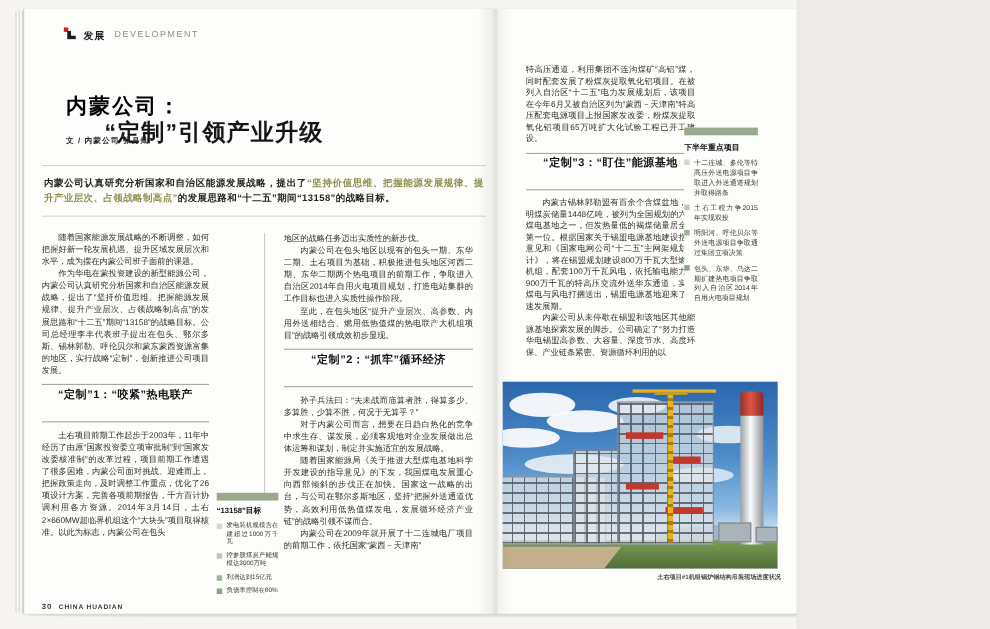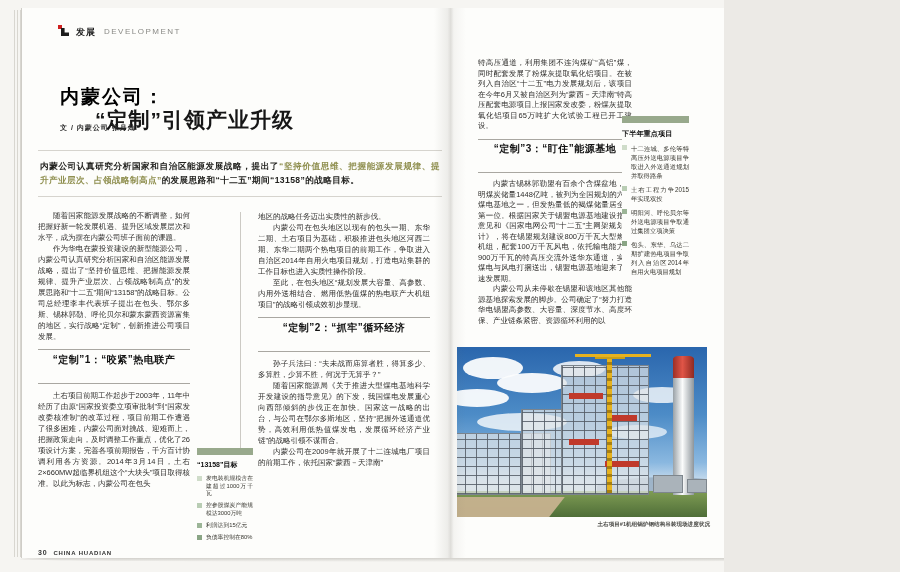--- a/index.html
+++ b/index.html
@@ -130,23 +130,24 @@
   <div class="col" id="colL1">
     <p>随着国家能源发展战略的不断调整，如何把握好新一轮发展机遇、提升区域发展层次和水平，成为摆在内蒙公司班子面前的课题。</p>
     <p>作为华电在蒙投资建设的新型能源公司，内蒙公司认真研究分析国家和自治区能源发展战略，提出了“坚持价值思维、把握能源发展规律、提升产业层次、占领战略制高点”的发展思路和“十二五”期间“13158”的战略目标。公司总经理李丰代表班子提出在包头、鄂尔多斯、锡林郭勒、呼伦贝尔和蒙东蒙西资源富集的地区，实行战略“定制”，创新推进公司项目发展。</p>
     <div class="h">“定制”1：“咬紧”热电联产</div>
     <p>土右项目前期工作起步于2003年，11年中经历了由原“国家投资委立项审批制”到“国家发改委核准制”的改革过程，项目前期工作遭遇了很多困难，内蒙公司面对挑战、迎难而上，把握政策走向，及时调整工作重点，优化了26项设计方案，完善各项前期报告，千方百计协调利用各方资源。2014年3月14日，土右2×660MW超临界机组这个“大块头”项目取得核准。以此为标志，内蒙公司在包头</p>
   </div>
 
   <div class="col" id="colL2">
     <p class="noind">地区的战略任务迈出实质性的新步伐。</p>
     <p>内蒙公司在包头地区以现有的包头一期、东华二期、土右项目为基础，积极推进包头地区河西二期、东华二期两个热电项目的前期工作，争取进入自治区2014年自用火电项目规划，打造电站集群的工作目标也进入实质性操作阶段。</p>
-    <p>至此，在包头地区“规划发展大容量、高参数、内用外送相结合、燃用低热值煤的热电联产大机组项目”的战略引领成效初步显现。</p>
+    <p>至此，在包头地区“提升产业层次、高参数、内用外送相结合、燃用低热值煤的热电联产大机组项目”的战略引领成效初步显现。</p>
     <div class="h">“定制”2：“抓牢”循环经济</div>
     <p>孙子兵法曰：“夫未战而庙算者胜，得算多少、多算胜，少算不胜，何况于无算乎？”</p>
+    <p>对于内蒙公司而言，想要在日趋白热化的竞争中求生存、谋发展，必须客观地对企业发展做出总体运筹和谋划，制定并实施适宜的发展战略。</p>
     <p>随着国家能源局《关于推进大型煤电基地科学开发建设的指导意见》的下发，我国煤电发展重心向西部倾斜的步伐正在加快。国家这一战略的出台，与公司在鄂尔多斯地区，坚持“把握外送通道优势，高效利用低热值煤发电，发展循环经济产业链”的战略引领不谋而合。</p>
     <p>内蒙公司在2009年就开展了十二连城电厂项目的前期工作，依托国家“蒙西－天津南”</p>
   </div>
 
   <div class="infobox" id="goalbox">
     <div class="bar"></div>
     <div class="btitle">“13158”目标</div>
     <div class="item"><span class="sq sqa"></span><span>发电装机规模含在建超过1000万千瓦</span></div>
     <div class="item"><span class="sq sqb"></span><span>控参股煤炭产能规模达3000万吨</span></div>
     <div class="item"><span class="sq sqc"></span><span>利润达到15亿元</span></div>

